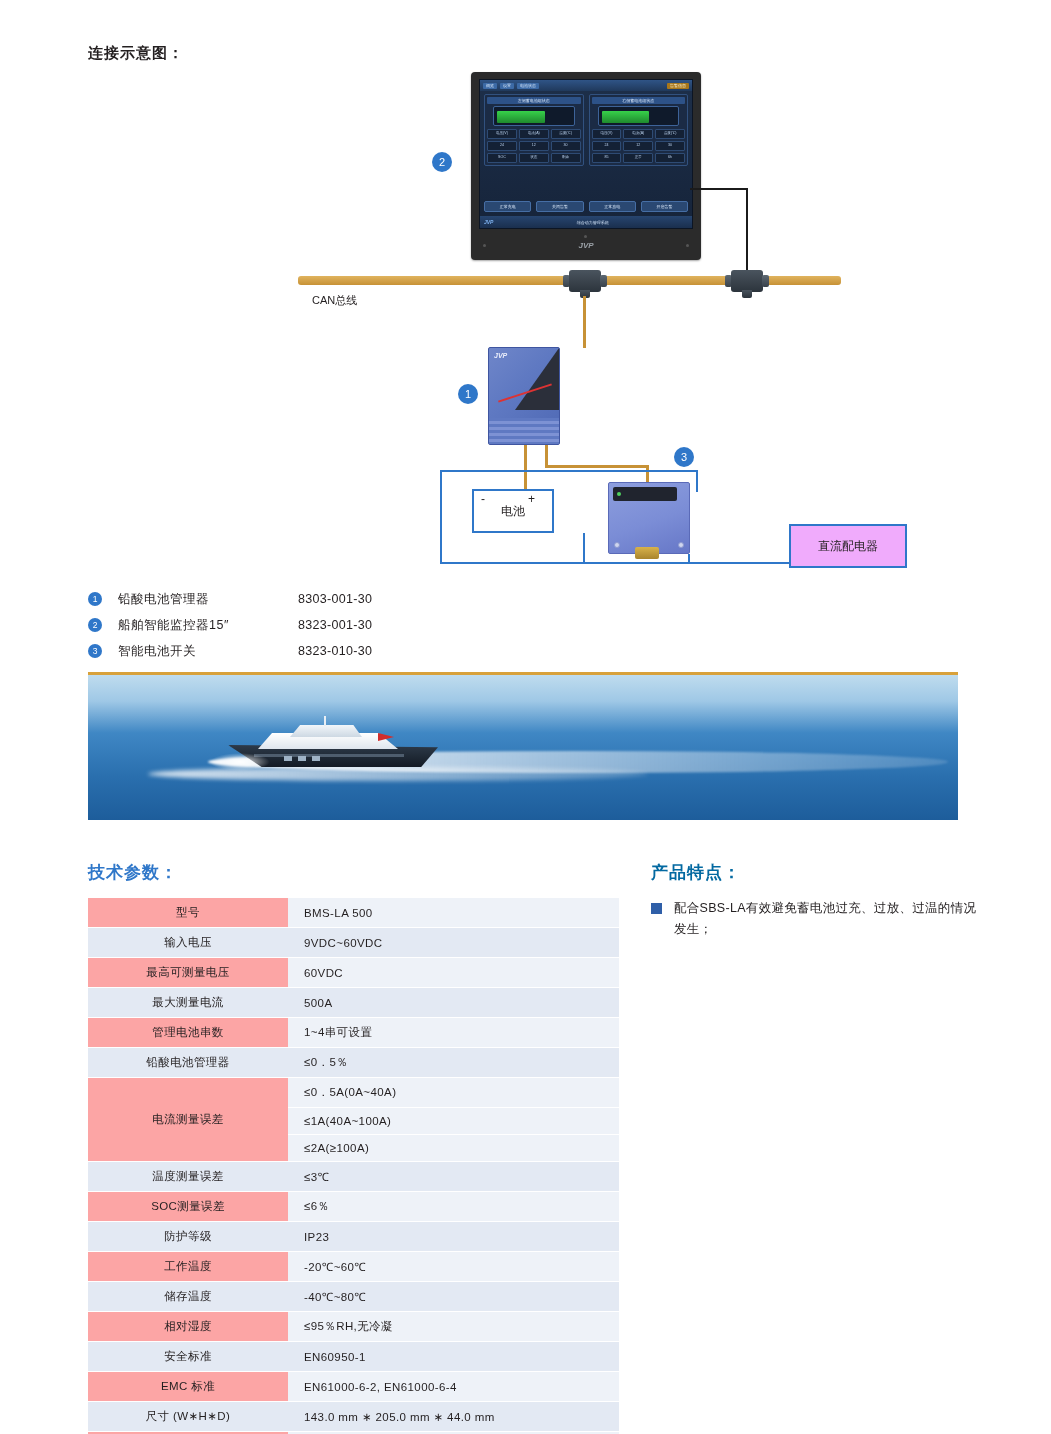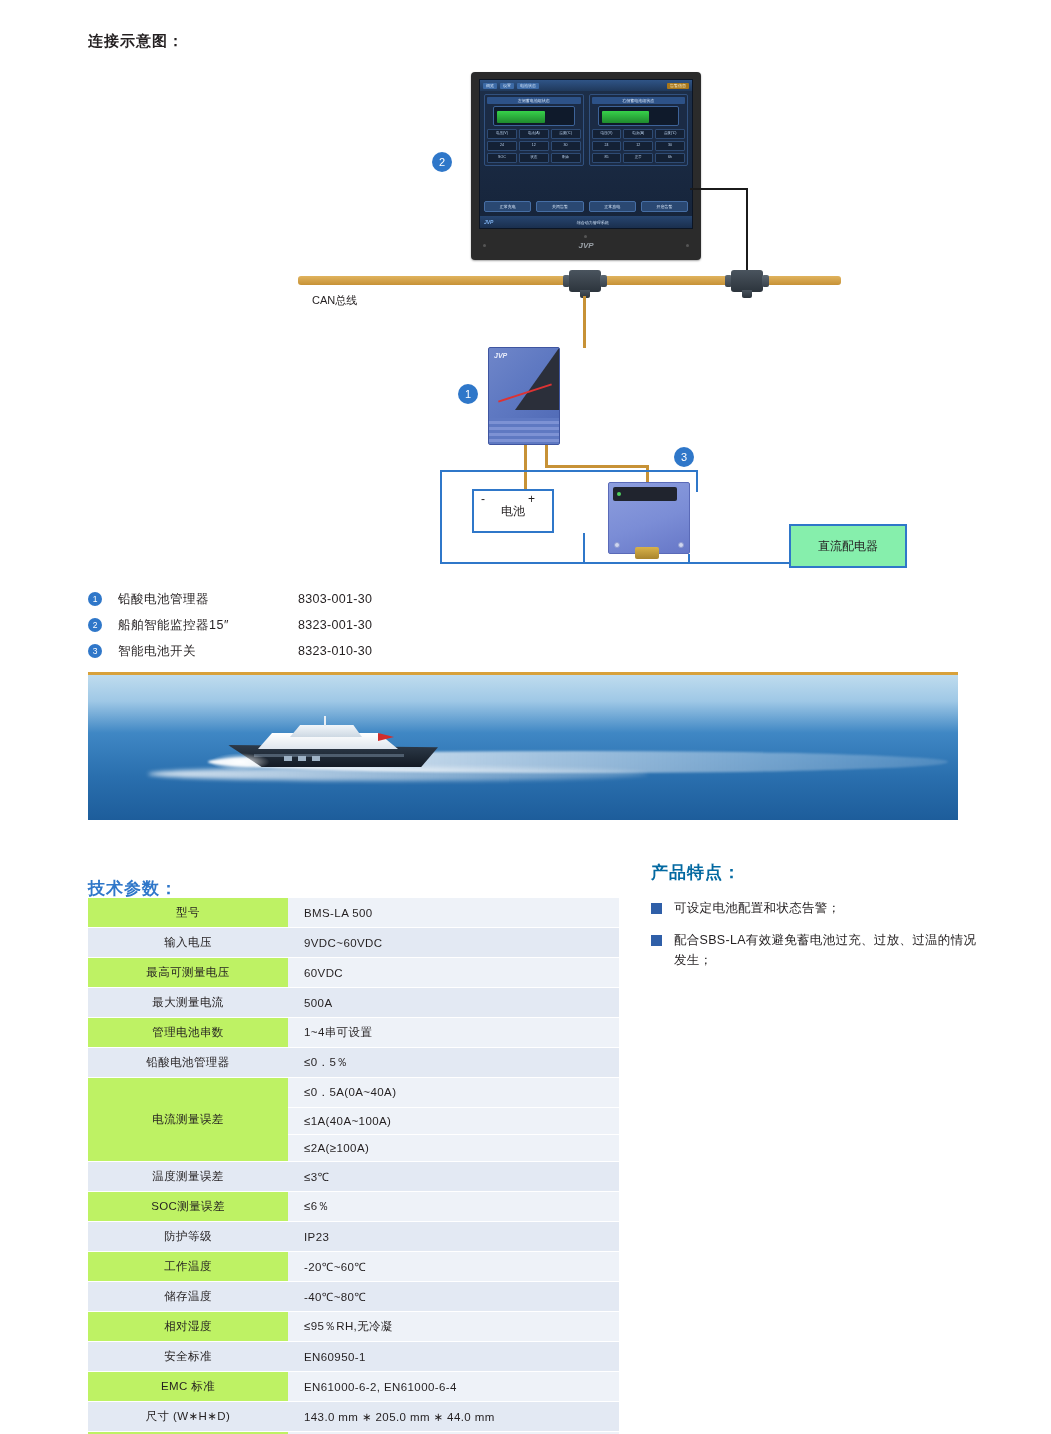--- a/index.html
+++ b/index.html
@@ -8,21 +8,21 @@
     width: 1051px; height: 1434px;
     background: #ffffff;
     font-family: "Liberation Sans", sans-serif;
     color: #231f20;
     position: relative;
     overflow: hidden;
   }
 
   
   .diagram-title {
-    position: absolute; left: 88px; top: 32px;
+    position: absolute; left: 88px; top: 44px;
     font-size: 15px; font-weight: bold; color: #231f20;
     letter-spacing: 1px;
   }
 
   
   .diagram { position: absolute; left: 0; top: 0; width: 1051px; height: 660px; }
 
   
   .monitor {
     position: absolute; left: 471px; top: 72px; width: 230px; height: 188px;
@@ -156,21 +156,21 @@
   .dev3 .led { position:absolute; left:8px; top:9px; width:4px; height:4px; border-radius:50%; background:#4fd15f;}
   .dev3 .term {
     position:absolute; left:26px; bottom:-6px; width:24px; height:12px;
     background:linear-gradient(180deg,#d8b24a,#a9842c); border-radius:2px;
   }
   .dev3 .screw { position:absolute; width:6px; height:6px; border-radius:50%; background:#cfd6ee; border:1px solid #8e9ad0;}
 
   
   .dcbox {
     position:absolute; left:789px; top:524px; width:118px; height:44px;
-    border:2px solid #2f77c9; background:#86efac;
+    border:2px solid #2f77c9; background:#f0abfc;
     display:flex; align-items:center; justify-content:center;
     font-size:12px; color:#231f20;
   }
 
   
   .bullet {
     position:absolute; width:20px; height:20px; border-radius:50%;
     background:#2f77c9; color:#fff; font-size:11px;
     display:flex; align-items:center; justify-content:center;
   }
@@ -232,37 +232,36 @@
   .boat .win { position:absolute; bottom:6px; width:8px; height:5px; background:#9fb3c6; }
   .boat .spray {
     position:absolute; left:-18px; bottom:-4px; width:60px; height:18px;
     background: radial-gradient(ellipse at center, rgba(255,255,255,.95), rgba(255,255,255,0) 70%);
   }
 
   
   .spec-title {
     position:absolute; left:88px; top:861px; font-size:17px; font-weight:bold; color:#2f77c9;
     letter-spacing:1px;
-    margin-top:16px;
   }
   .feature-title {
     position:absolute; left:651px; top:861px; font-size:17px; font-weight:bold; color:#0369a1;
     letter-spacing:1px;
   }
 
   table.spec {
     position:absolute; left:88px; top:898px; width:531px;
     border-collapse:collapse; font-size:11.5px;
   }
   table.spec td {
     border-bottom:1px solid #ffffff;
     padding:7px 10px; height:26px; vertical-align:middle;
   }
   table.spec td.k {
-    width:200px; background:#bef264; text-align:center; color:#231f20; letter-spacing:.4px;
+    width:200px; background:#fca5a5; text-align:center; color:#231f20; letter-spacing:.4px;
   }
   table.spec td.v {
     background:#eef2f8; padding-left:16px; color:#231f20; letter-spacing:.4px;
   }
   table.spec tr.alt td { background:#e3e9f3; }
   table.spec td.k-span { vertical-align:middle; }
 
   .features {
     position:absolute; left:651px; top:898px; width:330px;
   }
@@ -515,19 +514,15 @@
   </tbody>
 </table>
 
 <div class="feature-title">
   <span>产品特点</span><span>：</span>
 </div>
 
 <div class="features">
   <div class="feat-row">
     <span class="feat-sq"></span>
-    <span class="feat-text">可设定电池配置和状态告警；</span>
-  </div>
-  <div class="feat-row">
-    <span class="feat-sq"></span>
     <span class="feat-text">配合SBS-LA有效避免蓄电池过充、过放、过温的情况发生；</span>
   </div>
 </div>
 
 </body></html>

